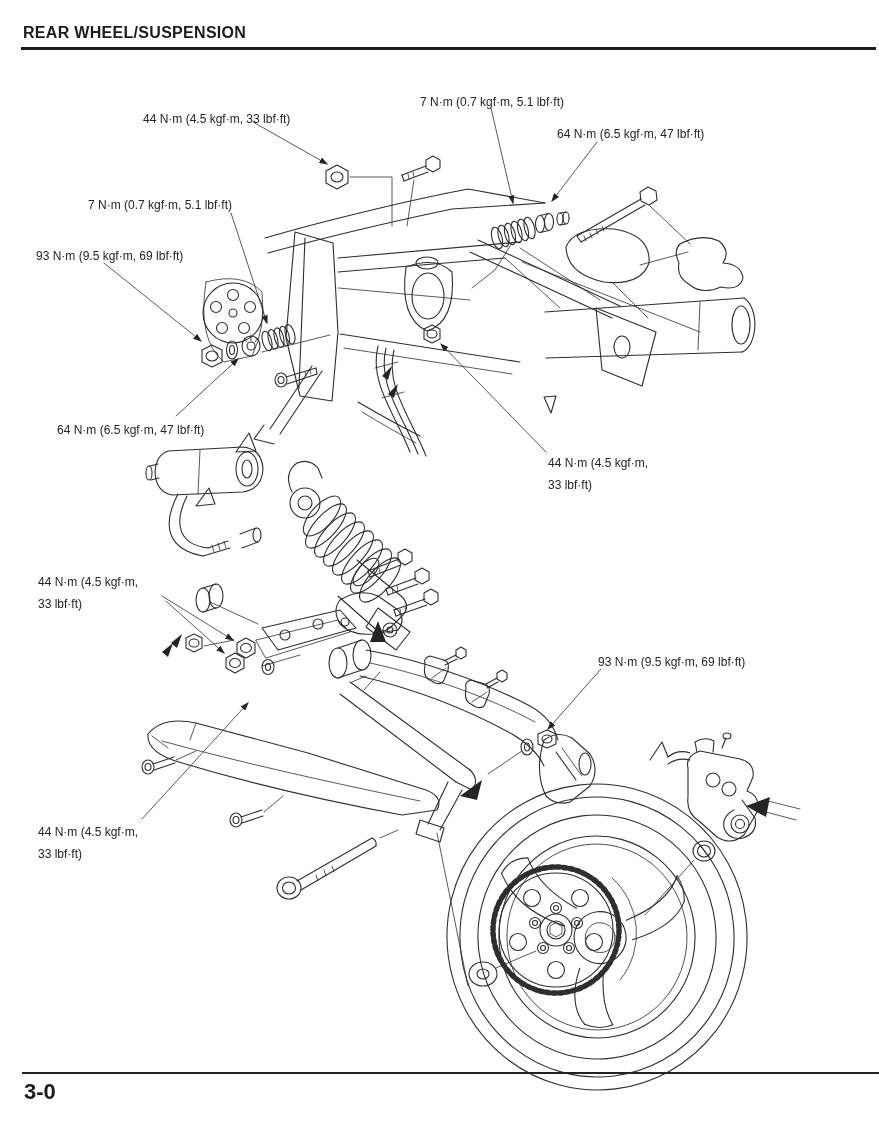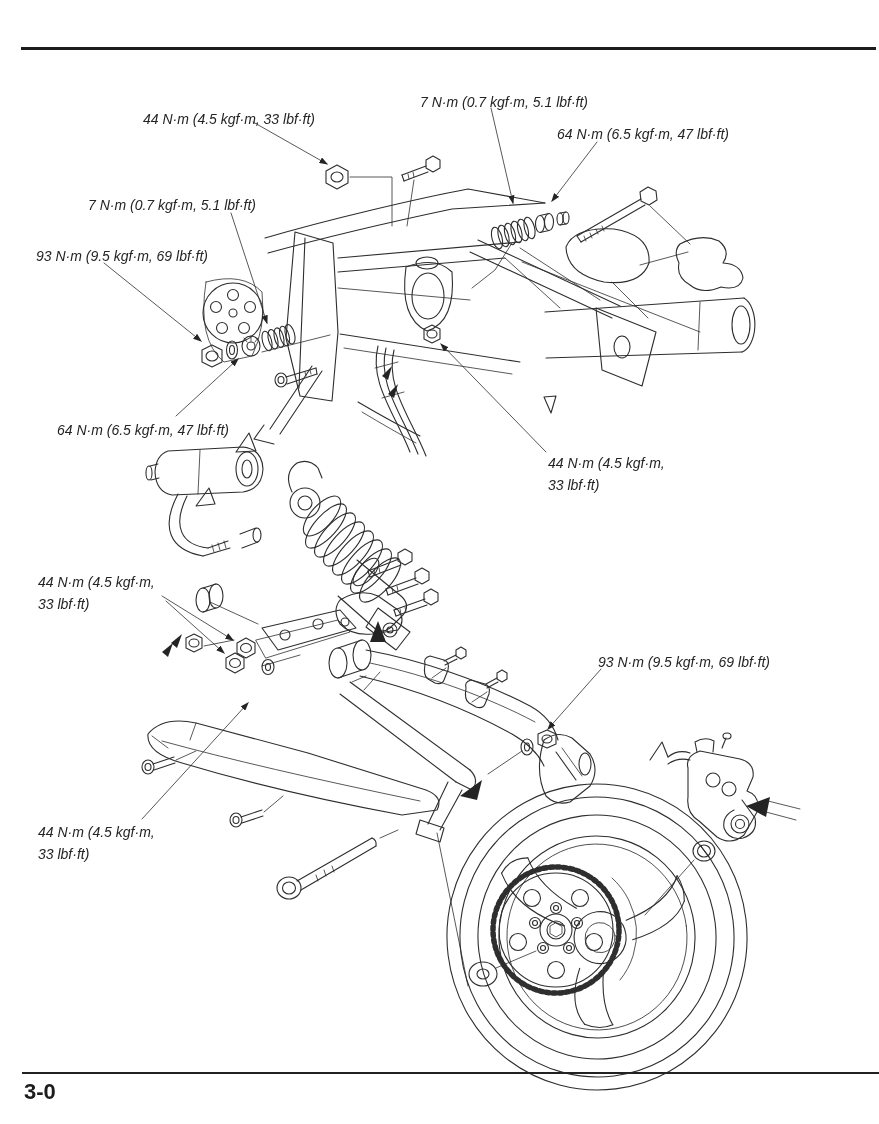--- a/index.html
+++ b/index.html
@@ -2,36 +2,37 @@
 <html><head>
 <meta charset="utf-8">
 <style>
   html,body{margin:0;padding:0;background:#e8e8e8;}
   .page{position:relative;width:879px;height:1124px;margin:0 auto;background:#ffffff;
         font-family:"Liberation Sans", sans-serif;color:#1f1f1f;overflow:hidden;}
   .page-title{position:absolute;left:23px;top:24px;margin:0;font-size:16px;font-weight:bold;
         letter-spacing:.3px;color:#1c1c1c;}
   .header-rule{position:absolute;left:21px;right:3px;top:47px;height:3px;background:#1c1c1c;}
   .diagram-svg{position:absolute;left:0;top:0;}
-  .tl{position:absolute;font-size:14px;line-height:22px;white-space:pre-line;color:#242424;font-style:italic;}
+  .tl{position:absolute;font-size:12px;line-height:22px;white-space:pre-line;color:#242424;}
   .footer-rule{position:absolute;left:22px;right:0;top:1072px;height:2px;background:#222;}
   .page-number{position:absolute;left:24px;top:1079px;font-size:22px;font-weight:bold;color:#1c1c1c;}
   
   .diagram-svg path,.diagram-svg line,.diagram-svg ellipse,.diagram-svg circle,
   .diagram-svg polyline,.diagram-svg polygon{fill:none;stroke:#2e2e2e;stroke-width:1.1;
         stroke-linecap:round;stroke-linejoin:round;}
   .diagram-svg .thin{stroke-width:.8;}
   .diagram-svg .fill{fill:#242424;stroke:none;}
   .diagram-svg .teeth{stroke-width:5.5;stroke-dasharray:3.2 3.4;}
 </style>
 </head>
 <body>
 
 <div class="page">
 
+  <h1 class="page-title">REAR WHEEL/SUSPENSION</h1>
   <div class="header-rule"></div>
 
   <svg class="diagram-svg" width="879" height="1124" viewBox="0 0 879 1124">
     <defs>
       <marker id="ah" markerWidth="11" markerHeight="8" refX="9.5" refY="4" orient="auto">
         <path d="M0,0 L11,4 L0,8 Z" style="fill:#242424;stroke:none"></path>
       </marker>
     </defs>
 
     <g>

